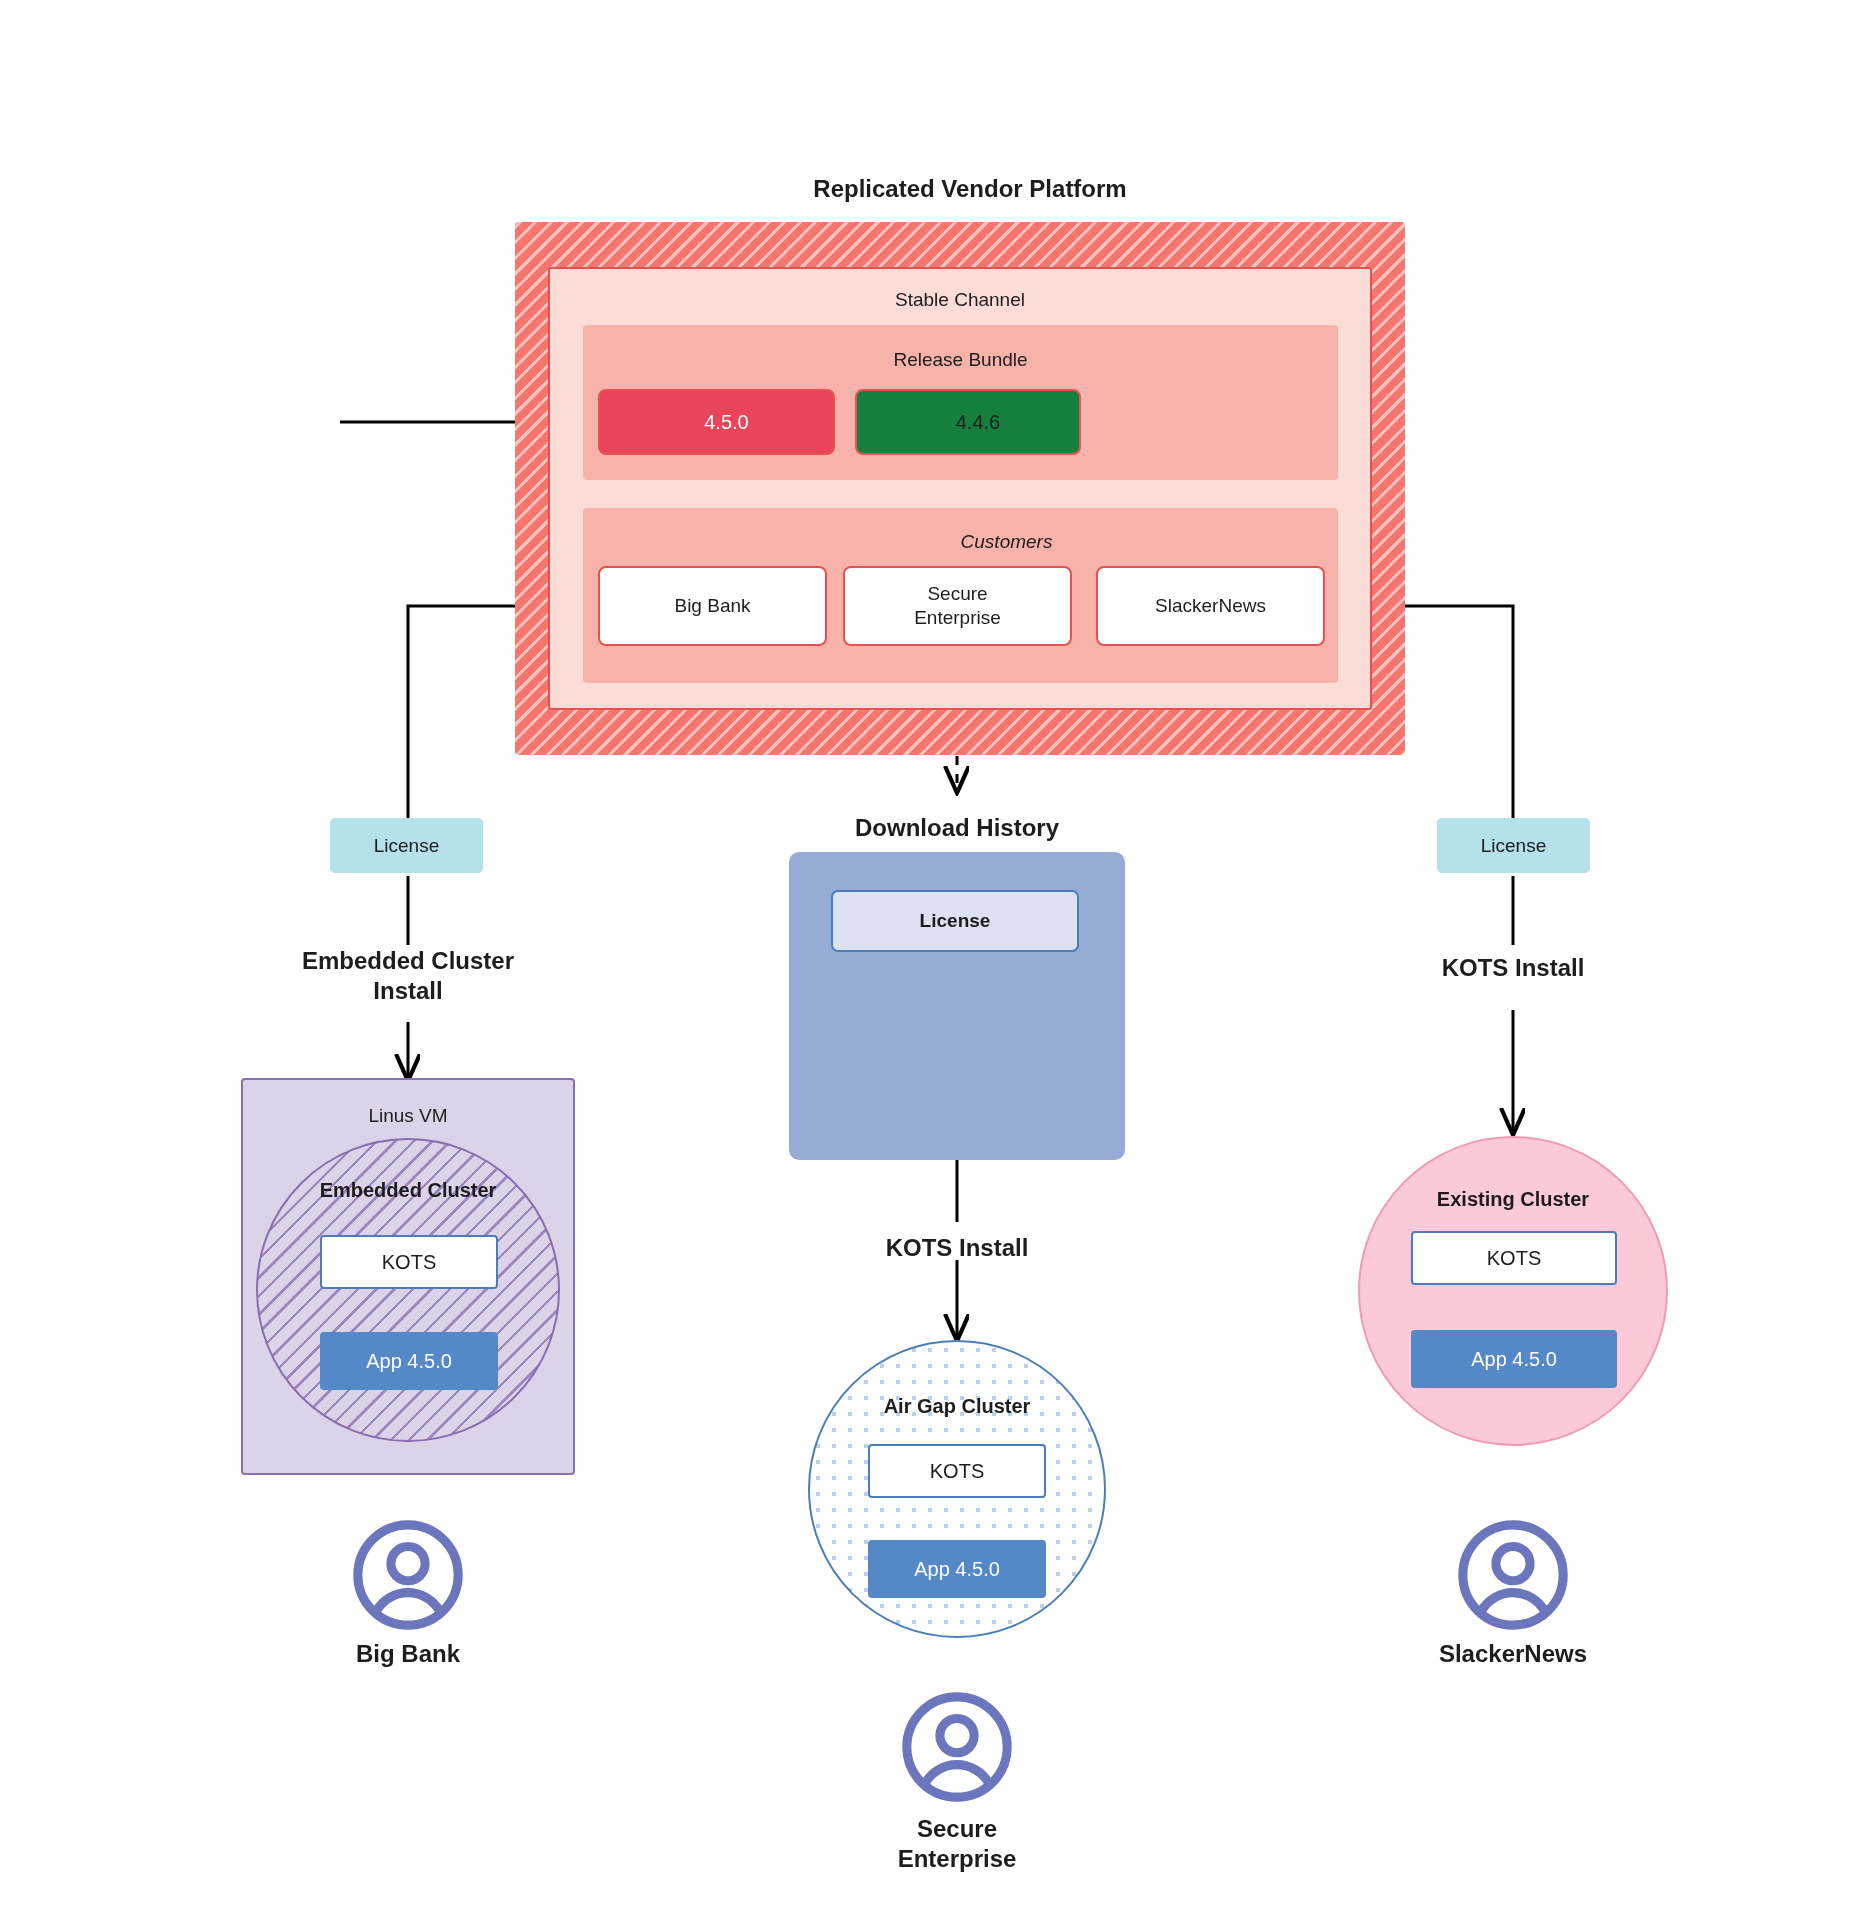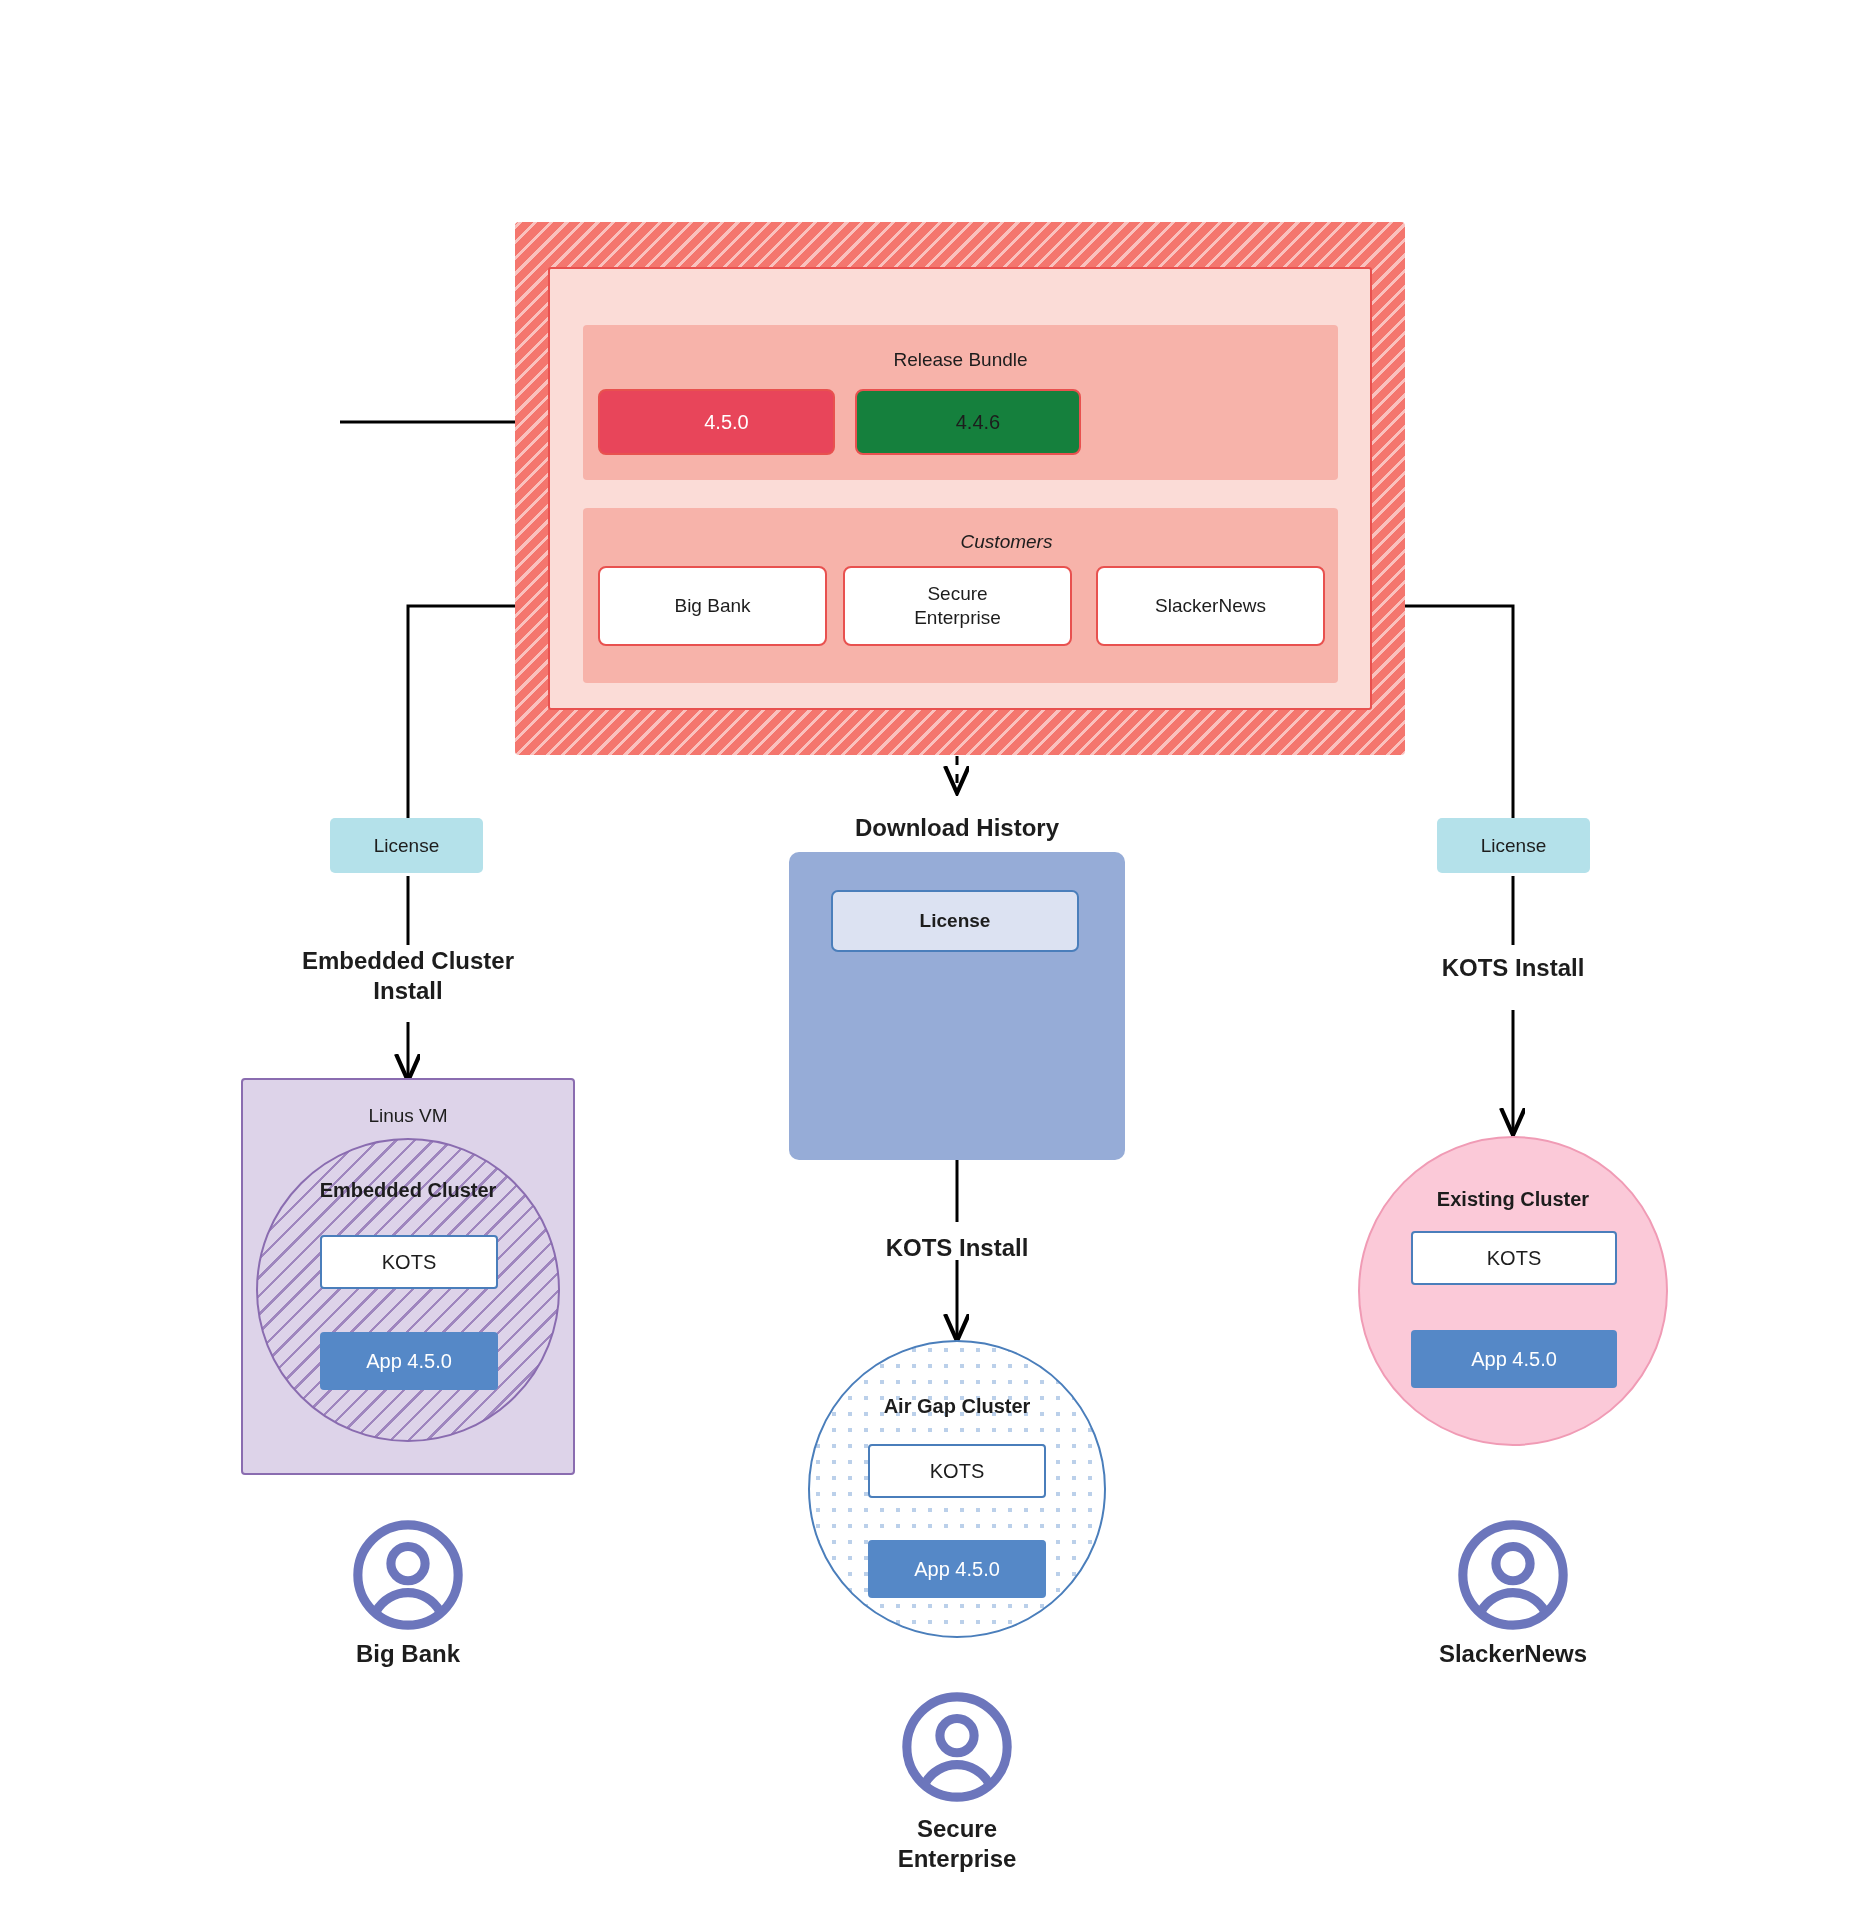--- a/index.html
+++ b/index.html
@@ -239,24 +239,26 @@
 
     <g>
       <path d="M957,1495 L957,1538" stroke="#000" stroke-width="3" fill="none" stroke-dasharray="7 7" marker-end="url(#arrowhead)"></path>
     </g>
 
     <g>
       <path d="M1513,1285 L1513,1328" stroke="#000" stroke-width="3" fill="none" stroke-dasharray="7 7" marker-end="url(#arrowhead)"></path>
     </g>
   </svg>
 
+  <div class="abs lbl-center platform-title" style="left:620px; top:172px; width:700px; height:34px;">Replicated Vendor Platform</div>
 
   <div class="abs vendor-band" style="left:515px; top:222px; width:890px; height:533px;"></div>
 
   <div class="abs stable-channel" style="left:548px; top:267px; width:824px; height:443px;"></div>
+  <div class="abs lbl-center section-title" style="left:548px; top:287px; width:824px; height:26px;">Stable Channel</div>
 
   <div class="abs section-box" style="left:583px; top:325px; width:755px; height:155px;"></div>
   <div class="abs lbl-center section-title" style="left:583px; top:347px; width:755px; height:26px;">Release Bundle</div>
 
   <div class="abs lbl-center release-chip current" style="left:598px; top:389px; width:237px; height:66px;">4.5.0</div>
   <div class="abs lbl-center release-chip past" style="left:855px; top:389px; width:226px; height:66px;">4.4.6</div>
 
   <div class="abs section-box" style="left:583px; top:508px; width:755px; height:175px;"></div>
   <div class="abs lbl-center section-title" style="left:583px; top:529px; width:847px; height:26px;font-style:italic;">Customers</div>
 

